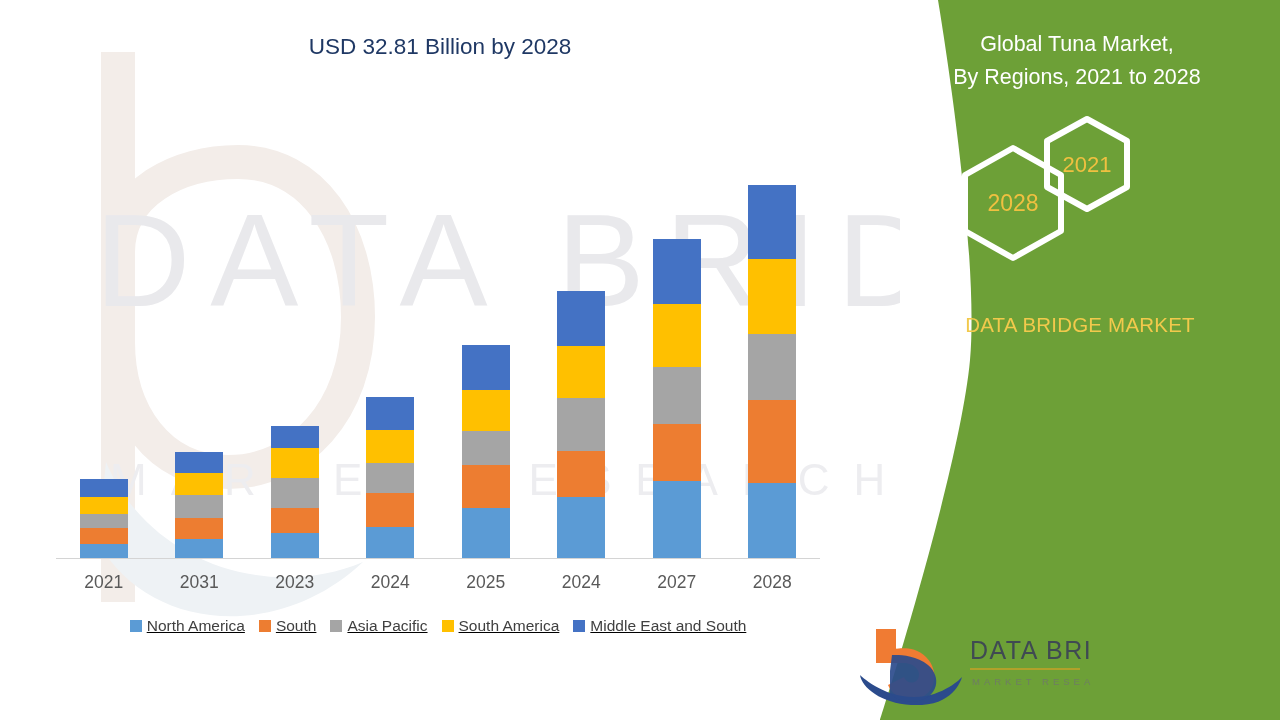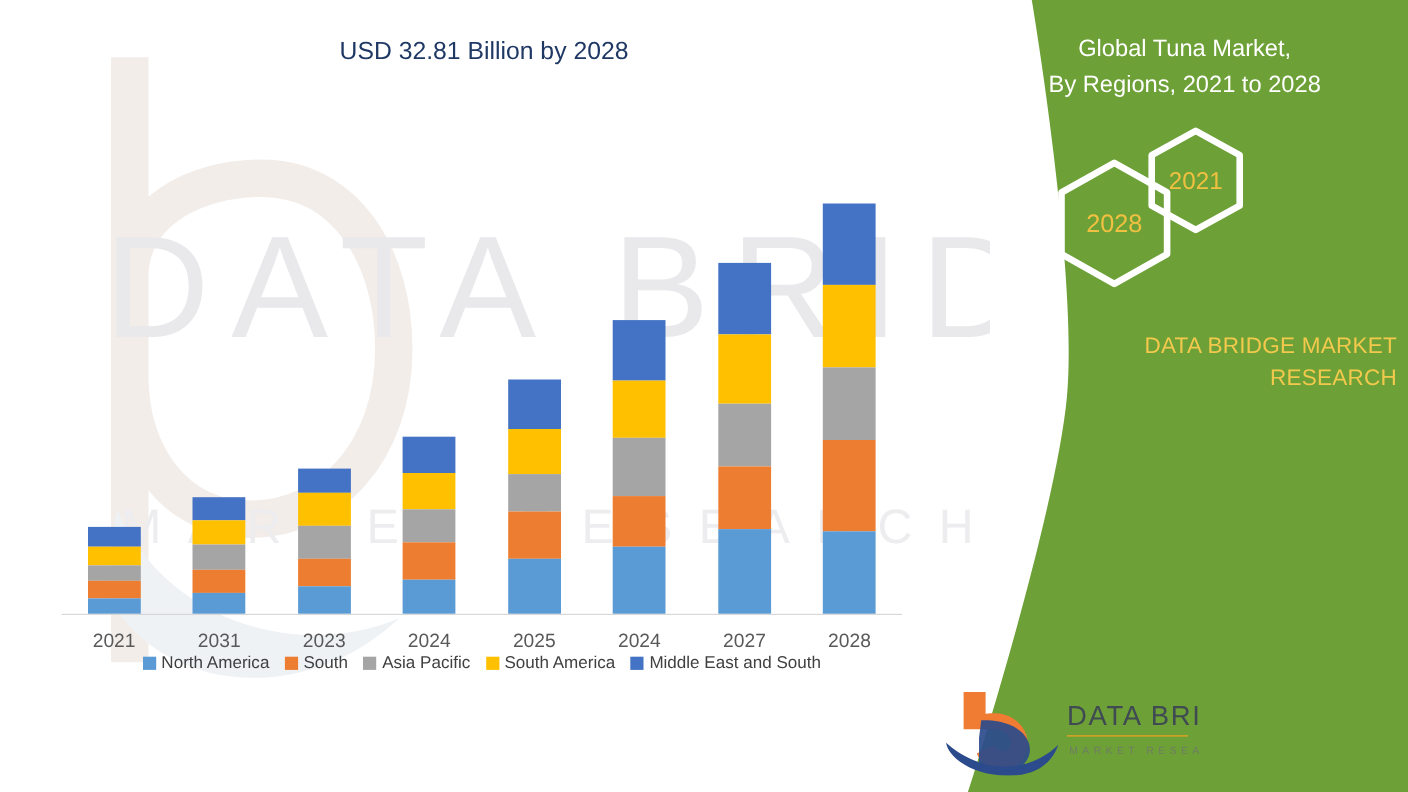--- a/index.html
+++ b/index.html
@@ -105,26 +105,27 @@
     flex: 1 1 0;
     text-align: center;
     font-size: 17.5px;
     color: #595959;
     font-weight: 400;
   }
 
   
   .legend {
     position: absolute;
-    left: 56px; top: 594px;
+    left: 56px; top: 617px;
     width: 764px;
     display: flex;
     justify-content: center;
     align-items: center;
     gap: 14px;
+    text-decoration: underline;
   }
   .legend-item {
     display: flex;
     align-items: center;
     gap: 5px;
   }
   .legend-swatch {
     width: 12px; height: 12px;
     display: inline-block;
   }
@@ -163,22 +164,22 @@
   }
   .hex-text {
     fill: #f0c040;
     font-family: "Liberation Sans", sans-serif;
     font-size: 23px;
     text-anchor: middle;
   }
   .hex-text-small { font-size: 22px; }
   .brand {
     position: absolute;
-    left: 50px; right: 10px; top: 300px;
-    text-align: right;
+    left: 50px; right: 10px; top: 310px;
+    text-align: center;
     color: #f2c94c;
     font-size: 20.5px;
     line-height: 29px;
     letter-spacing: 0.2px;
   }
   .logo {
     position: absolute;
     left: 12px; top: 615px;
     width: 240px; height: 90px;
   }
@@ -337,21 +338,20 @@
 
     <svg class="hexes" viewBox="0 0 340 195">
       <polygon points="70,60 118,33 166,60 166,116 118,143 70,116" fill="none" stroke="#ffffff" stroke-width="6" stroke-linejoin="round"></polygon>
       <text class="hex-text" x="118" y="96">2028</text>
       <polygon points="152,26 192,4 232,26 232,72 192,94 152,72" fill="none" stroke="#ffffff" stroke-width="6" stroke-linejoin="round"></polygon>
       <text class="hex-text hex-text-small" x="192" y="57">2021</text>
     </svg>
 
     <div class="brand">
       <div>DATA BRIDGE MARKET</div>
-      <div>RESEARCH</div>
     </div>
 
     <svg class="logo" viewBox="0 0 240 90">
       <path d="M24 14 L44 14 L44 34 C44 34 62 30 74 42 C88 56 84 78 66 84 C52 88 40 80 36 70 L52 62 C54 68 62 70 66 64 C70 57 63 48 52 48 L24 48 Z" fill="#F07B33"></path>
       <path d="M8 60 C8 60 30 82 62 82 C92 82 110 62 110 62 C110 62 104 88 70 90 C34 92 10 74 8 60 Z" fill="#2B4B8C"></path>
       <path d="M40 40 C40 40 62 38 76 50 C90 62 86 82 66 86 C48 90 38 78 38 78 L38 56 Z" fill="#2B4B8C" opacity="0.92"></path>
       <text class="logo-main" x="118" y="44">DATA BRIDGE</text>
       <line x1="118" y1="54" x2="228" y2="54" stroke="#c9a227" stroke-width="1.6"></line>
       <text class="logo-sub" x="120" y="70">MARKET RESEARCH</text>
     </svg>

